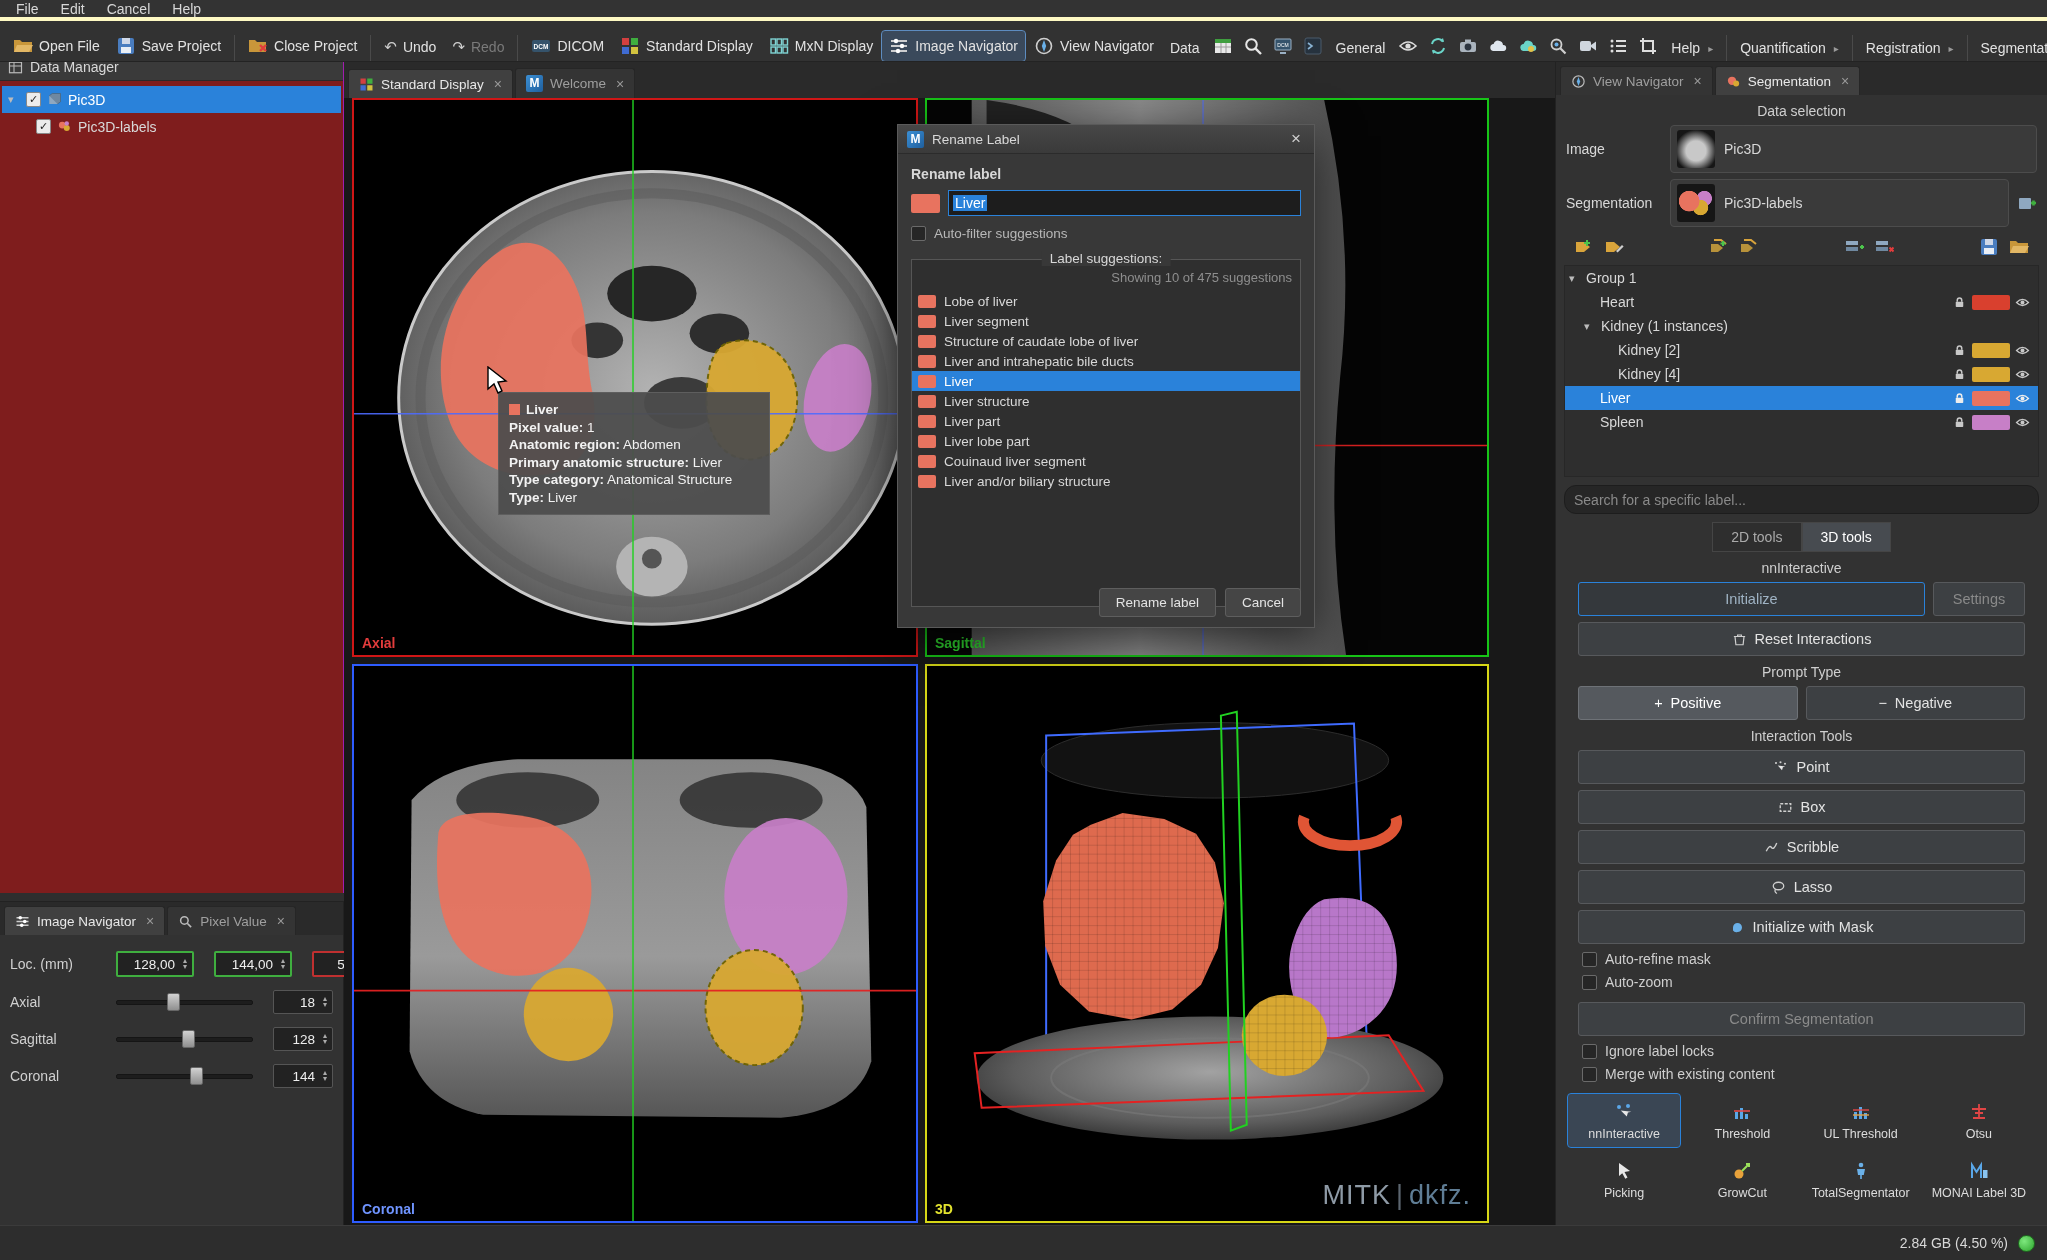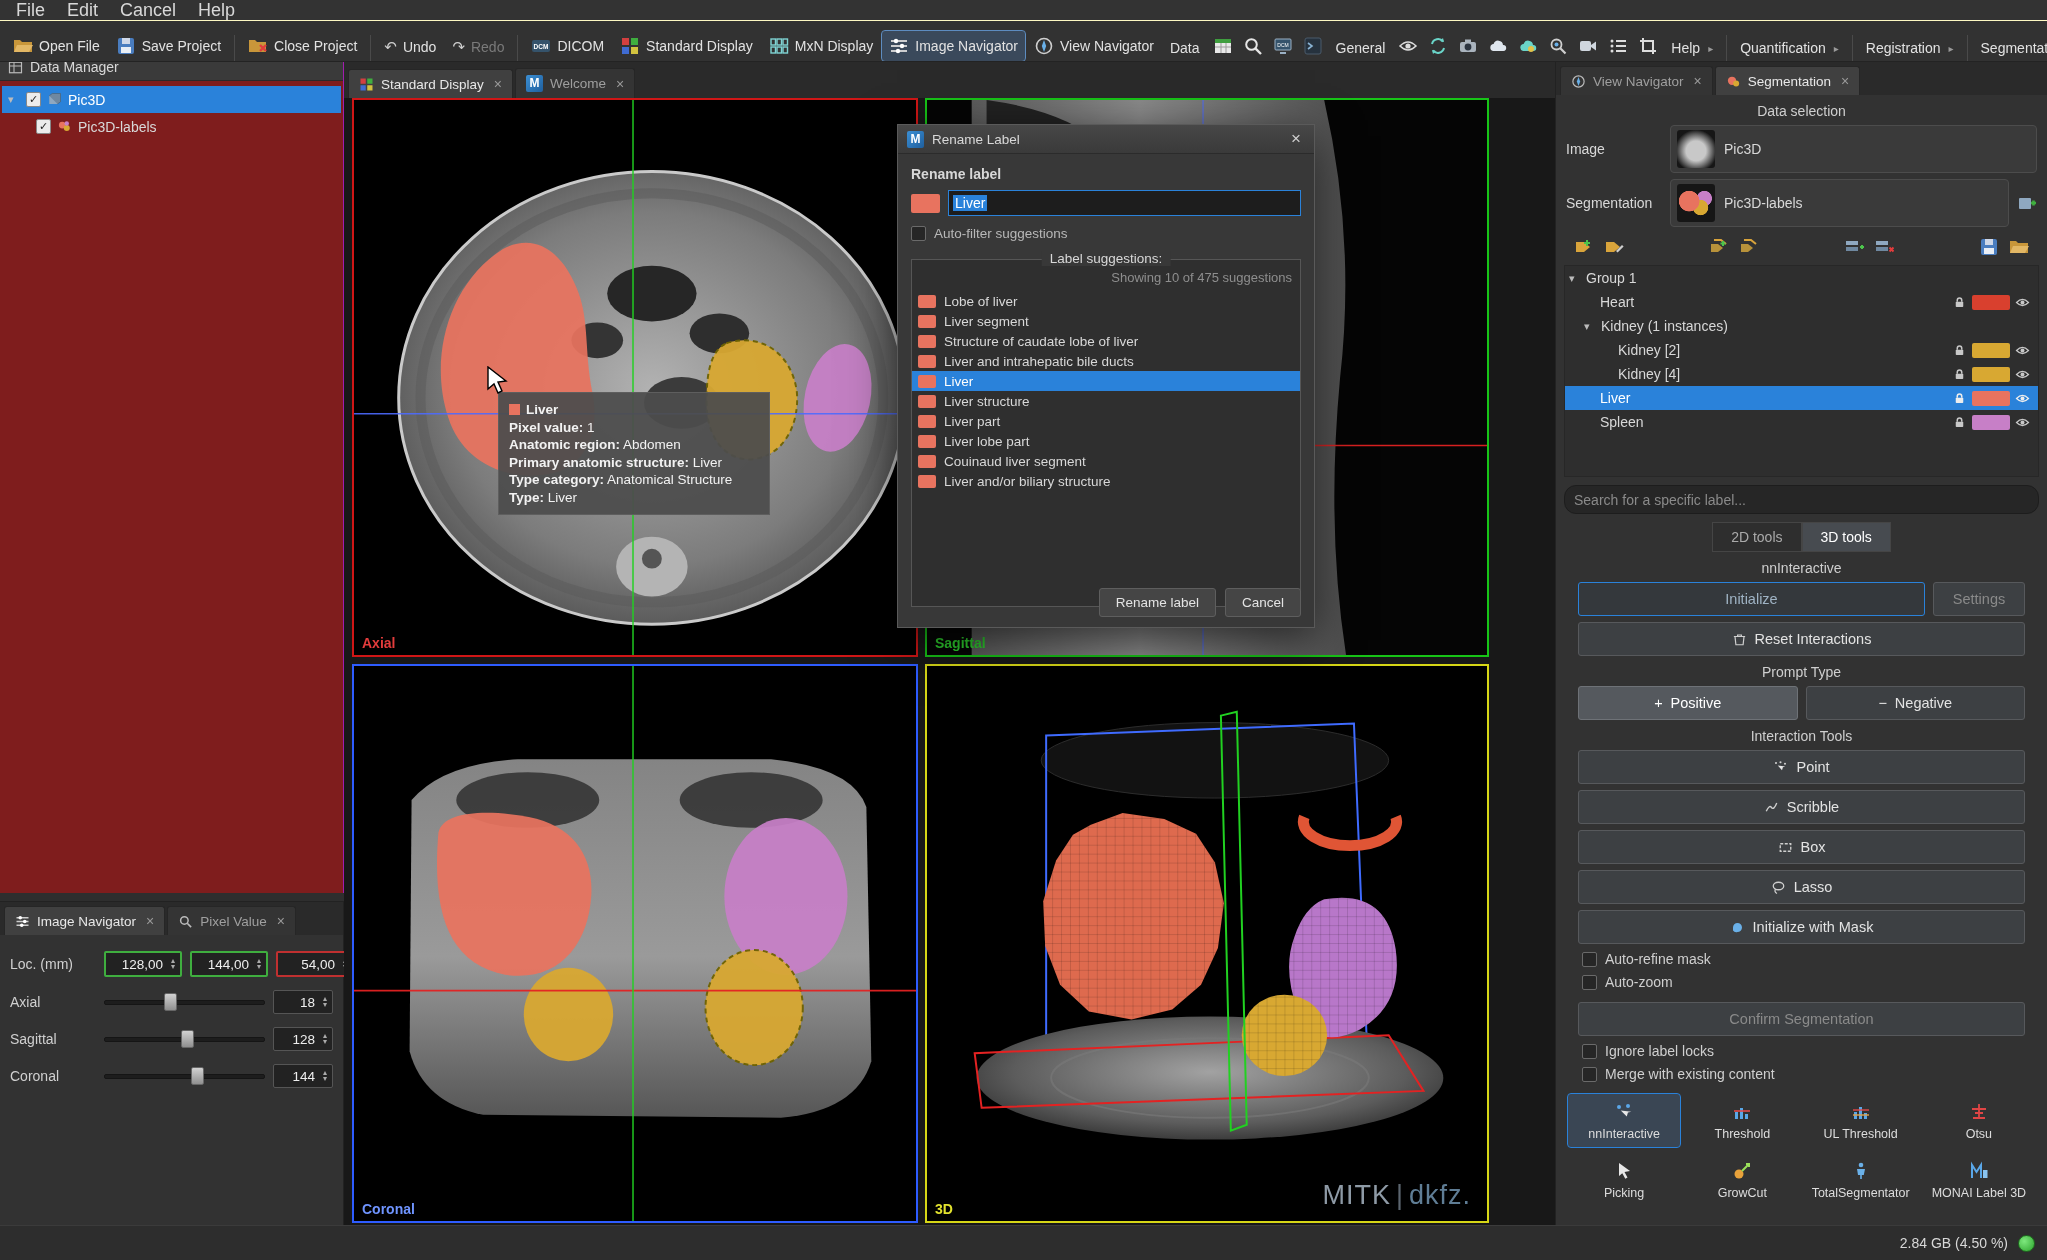--- a/index.html
+++ b/index.html
@@ -1,19 +1,19 @@
 <!DOCTYPE html>
 <html><head>
 <meta charset="utf-8">
 <style>
 *{box-sizing:border-box;margin:0;padding:0}
 body{background:#111;font-family:"Liberation Sans",sans-serif}
 .app{position:relative;width:2047px;height:1260px;background:#2e2e2e;color:#d8d8d8;font-size:14px;overflow:hidden}
 
-.menubar{position:absolute;top:0;left:0;right:0;height:21px;background:#333;display:flex;align-items:center;padding:0 6px;gap:2px;font-size:18px;border-bottom:1px solid #fef9c3;z-index:5}
+.menubar{position:absolute;top:0;left:0;right:0;height:21px;background:#333;display:flex;align-items:center;padding:0 6px;gap:2px;font-size:14px;border-bottom:4px solid #fef9c3;z-index:5}
 .menu-item{padding:1px 10px;border-radius:2px}
 .toolbar{position:absolute;top:21px;left:0;right:0;height:41px;background:#323232;border-bottom:1px solid #232323;display:flex;align-items:flex-end;padding:0 6px;gap:2px;overflow:hidden;white-space:nowrap;z-index:5}
 .tb{display:flex;align-items:center;gap:6px;padding:5px 7px;border-radius:3px;font-size:14px;color:#e2e2e2;flex:none}
 .tb.dim{color:#7a7a7a}
 .tb.act{background:rgba(80,130,190,.3);outline:1px solid #5d8cc0}
 .tsep{width:1px;height:26px;background:#4a4a4a;margin:0 4px;flex:none}
 .ti{display:flex;padding:5px 4px;flex:none}
 svg.i{width:20px;height:20px;display:block}
 svg.i14{width:15px;height:15px;display:block}
 .glyph{font-size:15px;color:#cfcfcf}
@@ -25,21 +25,21 @@
 .trow{display:flex;align-items:center;gap:6px;height:27px;padding:0 6px;font-size:14px}
 .trow.sel{background:#2a82da;color:#fff}
 .cb{width:15px;height:15px;border:1px solid #888;background:#ececec;color:#222;font-size:11px;line-height:13px;text-align:center;border-radius:2px;flex:none}
 .exp{width:12px;color:#bbb;font-size:11px;flex:none}
 .bl{position:absolute;top:901px;left:0;width:344px;height:324px;background:#323232;border-right:1px solid #222;border-top:1px solid #222}
 .tabs{display:flex;align-items:flex-end;height:33px;background:#2a2a2a;padding:4px 4px 0;gap:2px}
 .tab{display:flex;align-items:center;gap:7px;padding:6px 10px;background:#343434;color:#9f9f9f;font-size:13.5px;border:1px solid #262626;border-bottom:none;border-radius:3px 3px 0 0}
 .tab.on{background:#404040;color:#e8e8e8}
 .tclose{color:#9a9a9a;font-size:14px;margin-left:3px}
 .bl-body{padding:16px 10px}
-.row{display:flex;align-items:center;margin-bottom:13px;gap:8px}
+.row{display:flex;align-items:center;margin-bottom:13px;gap:20px}
 .lbl{width:86px;font-size:14px;color:#d0d0d0;flex:none}
 .spin{display:flex;align-items:center;background:#222;border:2px solid #3fae3f;border-radius:2px;height:26px;width:78px;flex:none}
 .spin.red{border-color:#c03030}
 .spin.plain{border:1px solid #555;width:60px;height:24px}
 .spin-val{flex:1;text-align:right;padding:0 3px;font-size:13.5px;color:#eee}
 .spin-btns{display:flex;flex-direction:column;width:14px;font-size:8px;line-height:6px;color:#aaa;text-align:center}
 .sld{flex:1;position:relative;height:22px}
 .groove{position:absolute;left:0;right:0;top:9px;height:5px;background:#1d1d1d;border:1px solid #151515;border-radius:2px}
 .handle{position:absolute;top:2px;width:13px;height:18px;background:linear-gradient(#d2d2d2,#8f8f8f);border:1px solid #666;border-radius:2px}
 
@@ -879,32 +879,32 @@
               <circle cx="16" cy="5" r="1.4"></circle>
             </g>
             <path d="M8 9l7 8 1.5-5 4-1z" fill="#e8e8e8" transform="scale(0.8)"></path>
           </svg>
         </span>
         <span>Point</span>
       </span>
     <span class="rbtn">
         <span>
           <svg class="i14" viewBox="0 0 20 20">
+            <rect x="3" y="5" width="14" height="10" fill="none" stroke="#cfcfcf" stroke-width="1.8" stroke-dasharray="4 2"></rect>
+          </svg>
+        </span>
+        <span>Box</span>
+      </span>
+    <span class="rbtn">
+        <span>
+          <svg class="i14" viewBox="0 0 20 20">
             <path d="M3 15q4-9 7-5t7-6" fill="none" stroke="#cfcfcf" stroke-width="1.8"></path>
           </svg>
         </span>
         <span>Scribble</span>
-      </span>
-    <span class="rbtn">
-        <span>
-          <svg class="i14" viewBox="0 0 20 20">
-            <rect x="3" y="5" width="14" height="10" fill="none" stroke="#cfcfcf" stroke-width="1.8" stroke-dasharray="4 2"></rect>
-          </svg>
-        </span>
-        <span>Box</span>
       </span>
     <span class="rbtn">
         <span>
           <svg class="i14" viewBox="0 0 20 20">
             <ellipse cx="10" cy="8" rx="7" ry="5" fill="none" stroke="#cfcfcf" stroke-width="1.7"></ellipse>
             <path d="M6 12q-2 4 2 6" fill="none" stroke="#cfcfcf" stroke-width="1.7"></path>
           </svg>
         </span>
         <span>Lasso</span>
       </span>

